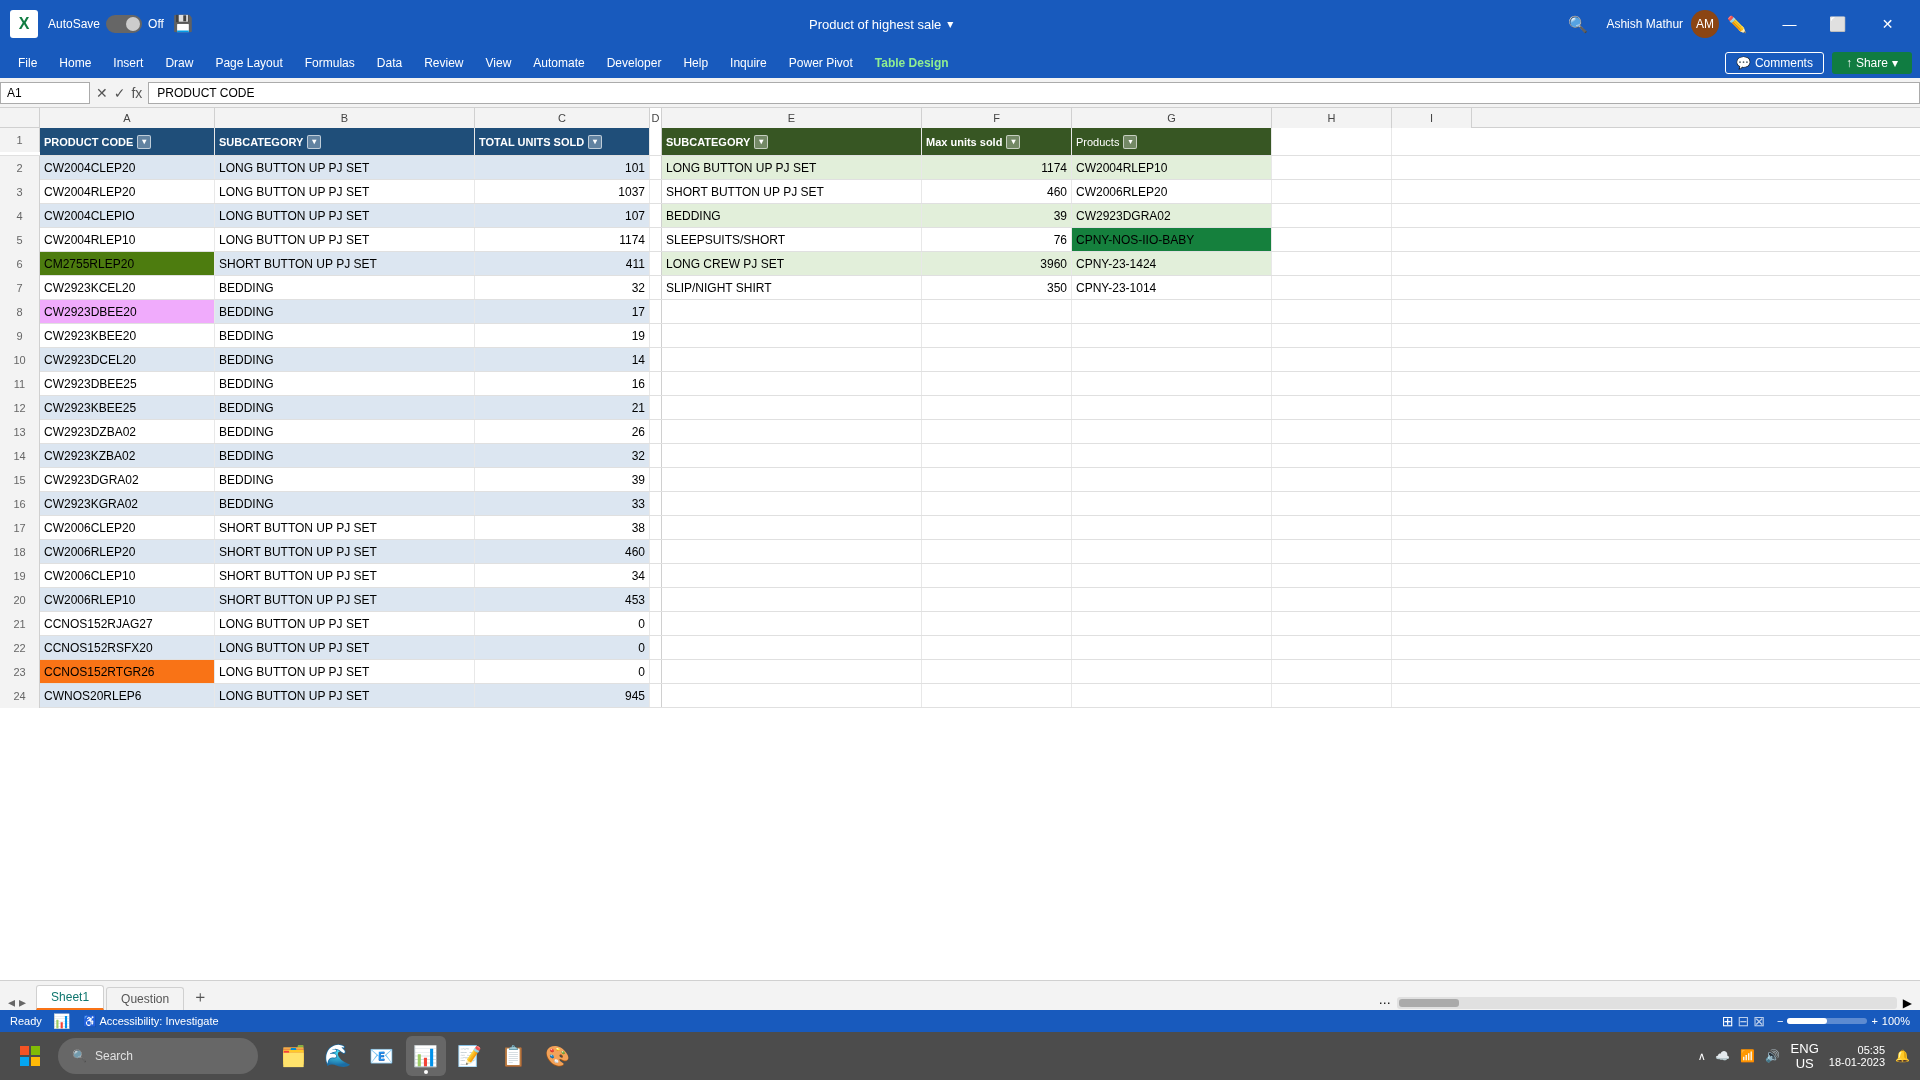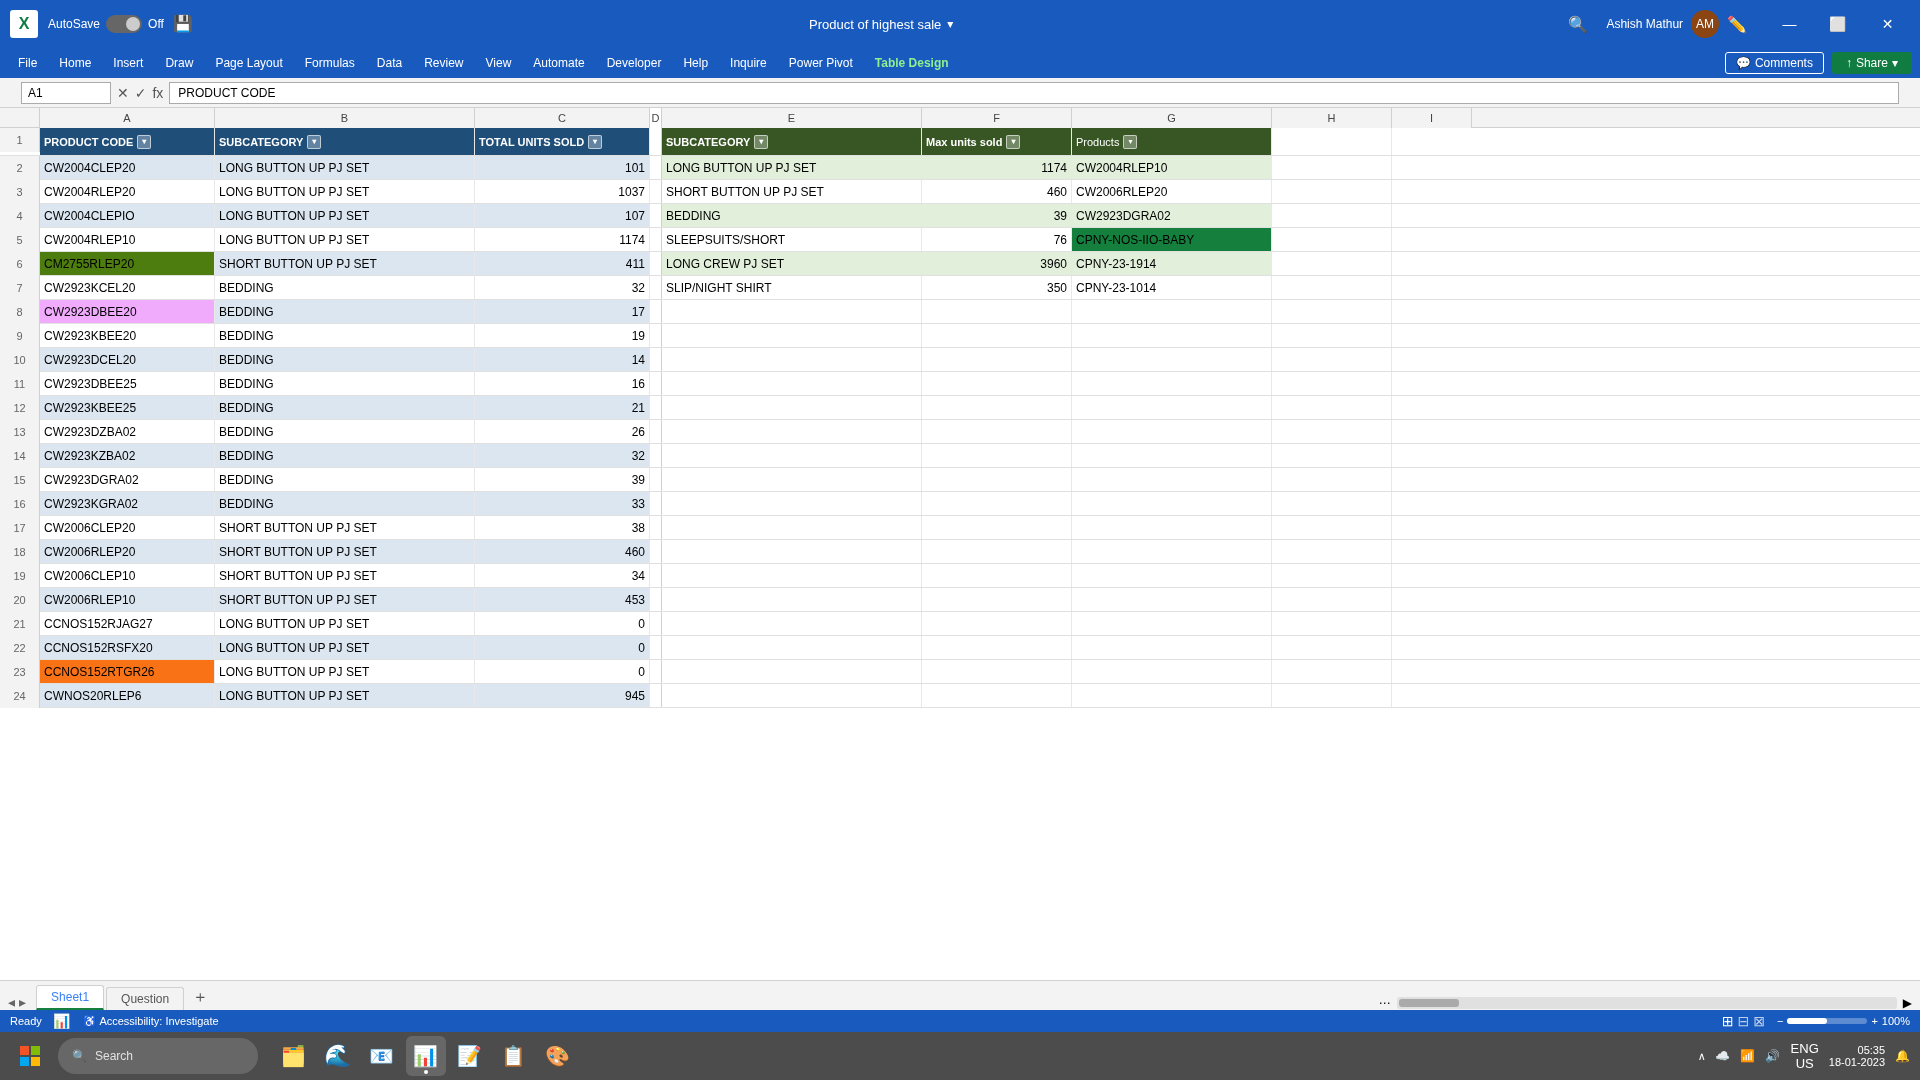--- a/index.html
+++ b/index.html
@@ -83,21 +83,21 @@
       display: flex; align-items: center; gap: 4px;
     }
 
     
     .formula-bar {
       height: 30px;
       background: #f3f3f3;
       border-bottom: 1px solid #d0d0d0;
       display: flex;
       align-items: center;
-      padding: 0 21px;
+      padding: 0 0;
       gap: 6px;
     }
     .name-box {
       width: 90px; height: 22px;
       border: 1px solid #ababab; background: white;
       display: flex; align-items: center; padding: 0 6px;
       font-size: 12px;
     }
     .formula-icons { display: flex; gap: 6px; color: #555; font-size: 14px; }
     .formula-content {
@@ -194,22 +194,22 @@
       font-size: 12px;
       cursor: pointer;
       border-radius: 3px 3px 0 0;
       border: 1px solid #d0d0d0;
       border-bottom: none;
       background: #f3f3f3;
       color: #555;
     }
     .sheet-tab.active {
       background: white;
-      color: #3b82f6;
-      border-bottom: 2px solid #15803d;
+      color: #0f766e;
+      border-bottom: 2px solid #f97316;
       font-weight: 500;
     }
     .add-sheet { font-size: 16px; color: #555; cursor: pointer; padding: 2px 6px; }
     .sheet-right { margin-left: auto; display: flex; align-items: center; gap: 6px; }
     .scroll-bar-h {
       width: 500px; height: 12px; background: #e0e0e0;
       border-radius: 3px; display: flex; align-items: center;
     }
     .scroll-thumb { width: 60px; height: 8px; background: #aaa; border-radius: 3px; margin: 2px; }
 
@@ -440,21 +440,21 @@
     <div class="cell col-h"></div>
   </div>
         <div class="data-row">
     <div class="row-num">6</div>
     <div class="cell col-a" style="background:#4d7c0f">CM2755RLEP20</div>
     <div class="cell col-b" style="background:#dce6f1">SHORT BUTTON UP PJ SET</div>
     <div class="cell col-c num" style="background:#dce6f1">411</div>
     <div class="cell col-d"></div>
     <div class="cell col-e" style="background:#e2efda">LONG CREW PJ SET</div>
     <div class="cell col-f num" style="background:#e2efda">3960</div>
-    <div class="cell col-g" style="background:#e2efda">CPNY-23-1914</div>
+    <div class="cell col-g" style="background:#e2efda">CPNY-23-1424</div>
     <div class="cell col-h"></div>
   </div>
         <div class="data-row">
     <div class="row-num">7</div>
     <div class="cell col-a" style="background:#ffffff">CW2923KCEL20</div>
     <div class="cell col-b" style="background:#ffffff">BEDDING</div>
     <div class="cell col-c num" style="background:#ffffff">32</div>
     <div class="cell col-d"></div>
     <div class="cell col-e" style="background:#ffffff">SLIP/NIGHT SHIRT</div>
     <div class="cell col-f num" style="background:#ffffff">350</div>

